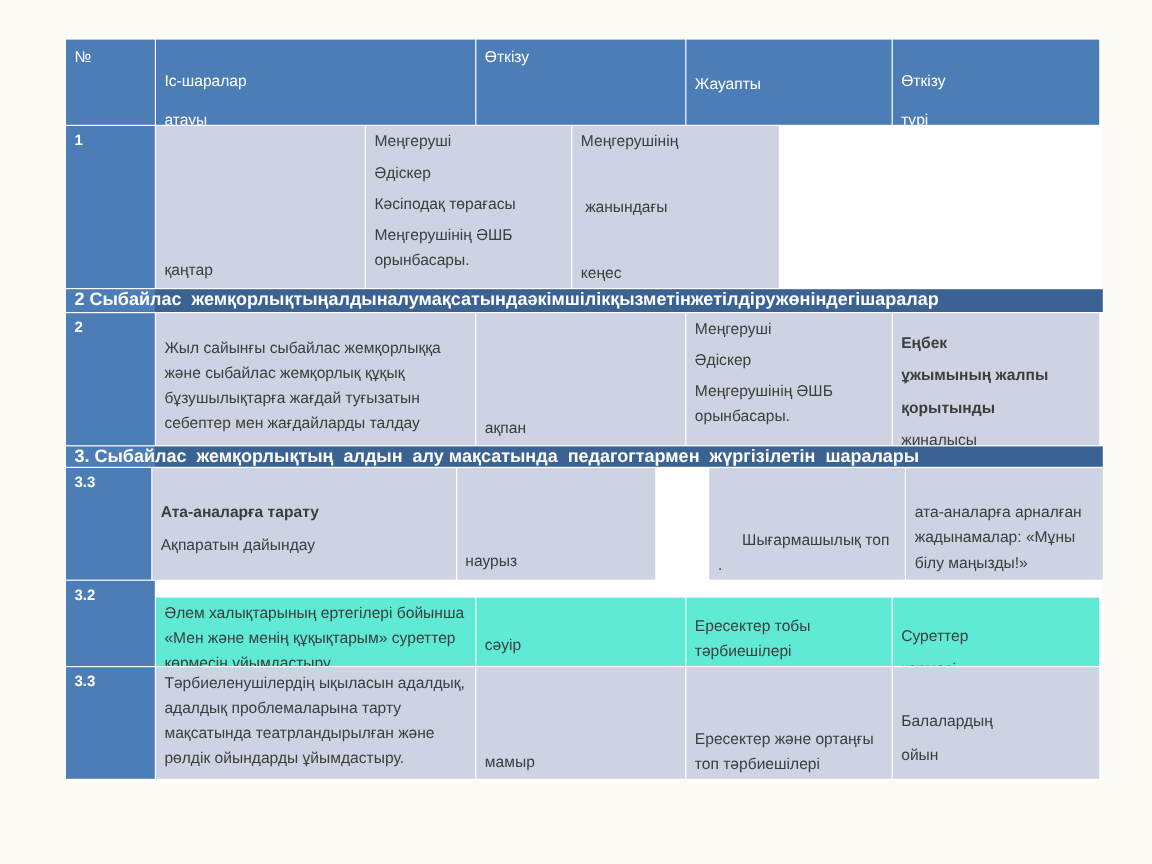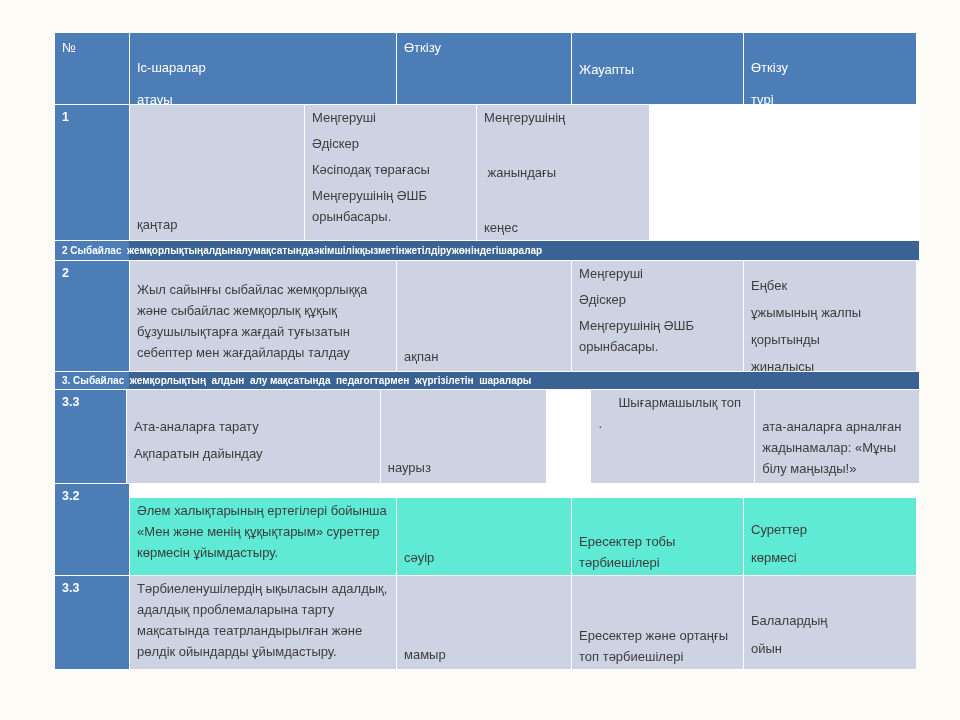--- a/index.html
+++ b/index.html
@@ -19,31 +19,31 @@
   .c1{width:74px;}
   .c2{width:266px;}
   .c3{width:174px;}
   .c4{width:171px;}
   .c5{width:172px;}
   .hd .cell{background:#4d7db7;color:#ffffff;}
   .num{background:#4d7db7;color:#ffffff;font-weight:bold;font-size:12.5px;}
   .band-d .cell.body{background:#cdd3e2;}
   .band-l .cell.body{background:#5eead4;margin-top:14px;}
   .section{
-    box-sizing:border-box;display:flex;align-items:center;
+    box-sizing:border-box;display:flex;
     background:linear-gradient(to right,#4d7db7 74px,#3a6292 74px);
-    color:#ffffff;font-weight:bold;font-size:10px;
+    color:#ffffff;font-weight:bold;font-size:15px;
     padding-left:7px;margin-bottom:1px;white-space:pre;overflow:hidden;
   }
   .p{margin:0;}
-  .g5{margin-bottom:5px;} .g6{margin-bottom:6px;} .g7{margin-bottom:7px;} .g11{margin-bottom:11px;}
+  .g5{margin-bottom:5px;} .g6{margin-bottom:6px;font-weight:bold;} .g7{margin-bottom:7px;} .g11{margin-bottom:11px;}
   .jt{justify-content:flex-start;}
   .jc{justify-content:space-between;}
   .je{justify-content:flex-end;}
-  .jsb{justify-content:flex-start;margin-left:44px;}
+  .jsb{justify-content:flex-end;margin-left:44px;}
   .indent{text-indent:20px;}
 </style>
 </head>
 <body>
 
 <div class="slide">
   <div class="table">
 
     <div class="row hd" style="height:71px">
       <div class="cell c1 jt" style="padding-top:4px">
@@ -123,21 +123,21 @@
       </div>
       <div class="cell c4 body jsb">
         <div class="p indent">Шығармашылық топ</div>
         <div class="p">.</div>
       </div>
       <div class="cell c5 body je" style="padding-bottom:4px">
         <div class="p">ата-аналарға арналған жадынамалар: «Мұны білу маңызды!»</div>
       </div>
     </div>
 
-    <div class="row band-l" style="height:91px">
+    <div class="row band-l" style="height:71px">
       <div class="cell c1 num jt">3.2</div>
       <div class="cell c2 body jt">
         <div class="p">Әлем халықтарының ертегілері бойынша «Мен және менің құқықтарым» суреттер көрмесін ұйымдастыру.</div>
       </div>
       <div class="cell c3 body je" style="padding-bottom:7px">
         <div class="p">сәуір</div>
       </div>
       <div class="cell c4 body je">
         <div class="p">Ересектер тобы тәрбиешілері</div>
       </div>

